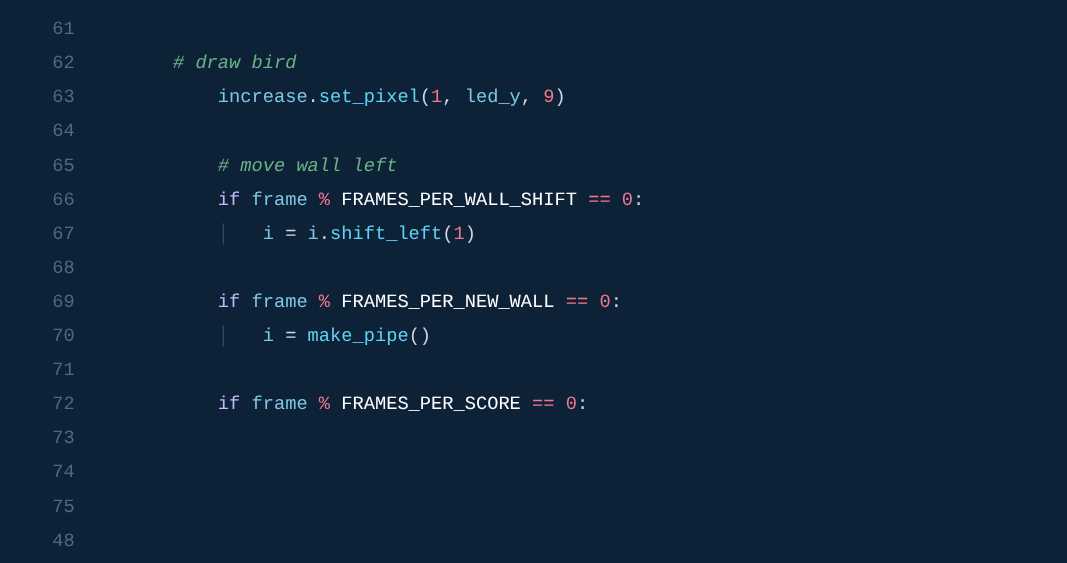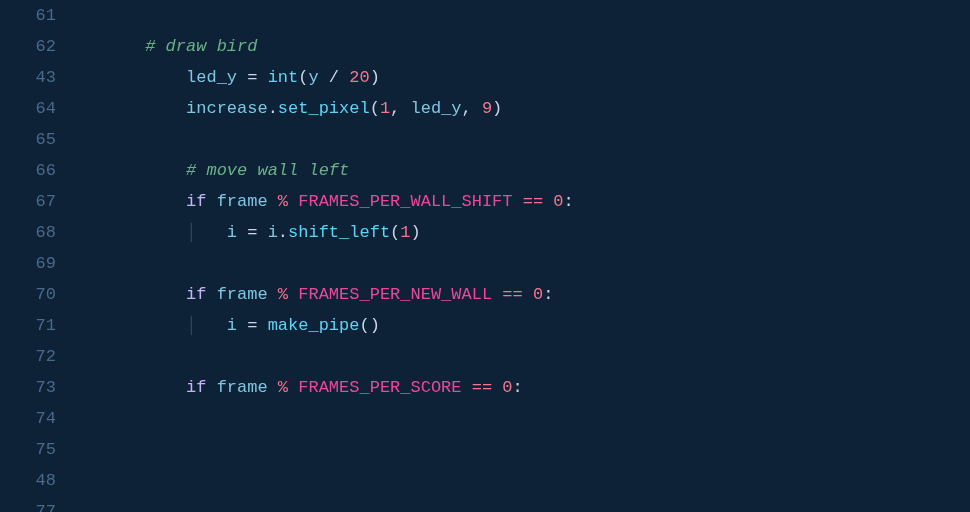--- a/index.html
+++ b/index.html
@@ -16,21 +16,21 @@
       width: 970px;
       height: 512px;
       overflow: hidden;
     }
 
     .code-container {
       display: flex;
       width: 100%;
       height: 100%;
       background-color: #0d2137;
-      padding: 0;
+      padding: 12px;
     }
 
     .line-numbers {
       min-width: 72px;
       padding: 0 16px 0 12px;
       text-align: right;
       color: #4a6a8a;
       user-select: none;
       background-color: #0d2137;
     }
@@ -53,33 +53,33 @@
       line-height: 31px;
       white-space: pre;
     }
 
     
     .kw { color: #c4b5fd; }         
     .fn { color: #5fd4f4; }         
     .cm { color: #6ab187; font-style: italic; }        
     .num { color: #f7768e; }        
     .op { color: #f7768e; }         
-    .const { color: #ec4899; text-align: right; }      
+    .const { color: #ffffff; text-align: right; }      
     .var { color: #7ec8e3; }       
     .plain { color: #cdd6e8; }       
     .indent { color: #2a4a6a; }     
   </style>
 </head>
 <body>
 
 <div class="code-container">
   <div class="line-numbers">
     <span class="line-number">61</span>
     <span class="line-number">62</span>
-    <span class="line-number">43</span>
+    <span class="line-number">63</span>
     <span class="line-number">64</span>
     <span class="line-number">65</span>
     <span class="line-number">66</span>
     <span class="line-number">67</span>
     <span class="line-number">68</span>
     <span class="line-number">69</span>
     <span class="line-number">70</span>
     <span class="line-number">71</span>
     <span class="line-number">72</span>
     <span class="line-number">73</span>
@@ -88,23 +88,20 @@
     <span class="line-number">48</span>
     <span class="line-number">77</span>
   </div>
 
   <div class="code-lines">
 
     <span class="code-line">
       <span class="cm"># draw bird</span>
     </span>
 
-    <span class="code-line">
-      <span class="var">    led_y</span><span class="plain"> = </span><span class="fn">int</span><span class="plain">(</span><span class="var">y</span><span class="plain"> / </span><span class="num">20</span><span class="plain">)</span>
-    </span>
 
     <span class="code-line">
       <span class="var">    increase</span><span class="plain">.</span><span class="fn">set_pixel</span><span class="plain">(</span><span class="num">1</span><span class="plain">, </span><span class="var">led_y</span><span class="plain">, </span><span class="num">9</span><span class="plain">)</span>
     </span>
 
     <span class="code-line">&nbsp;</span>
 
     <span class="code-line">
       <span class="cm">    # move wall left</span>
     </span>

